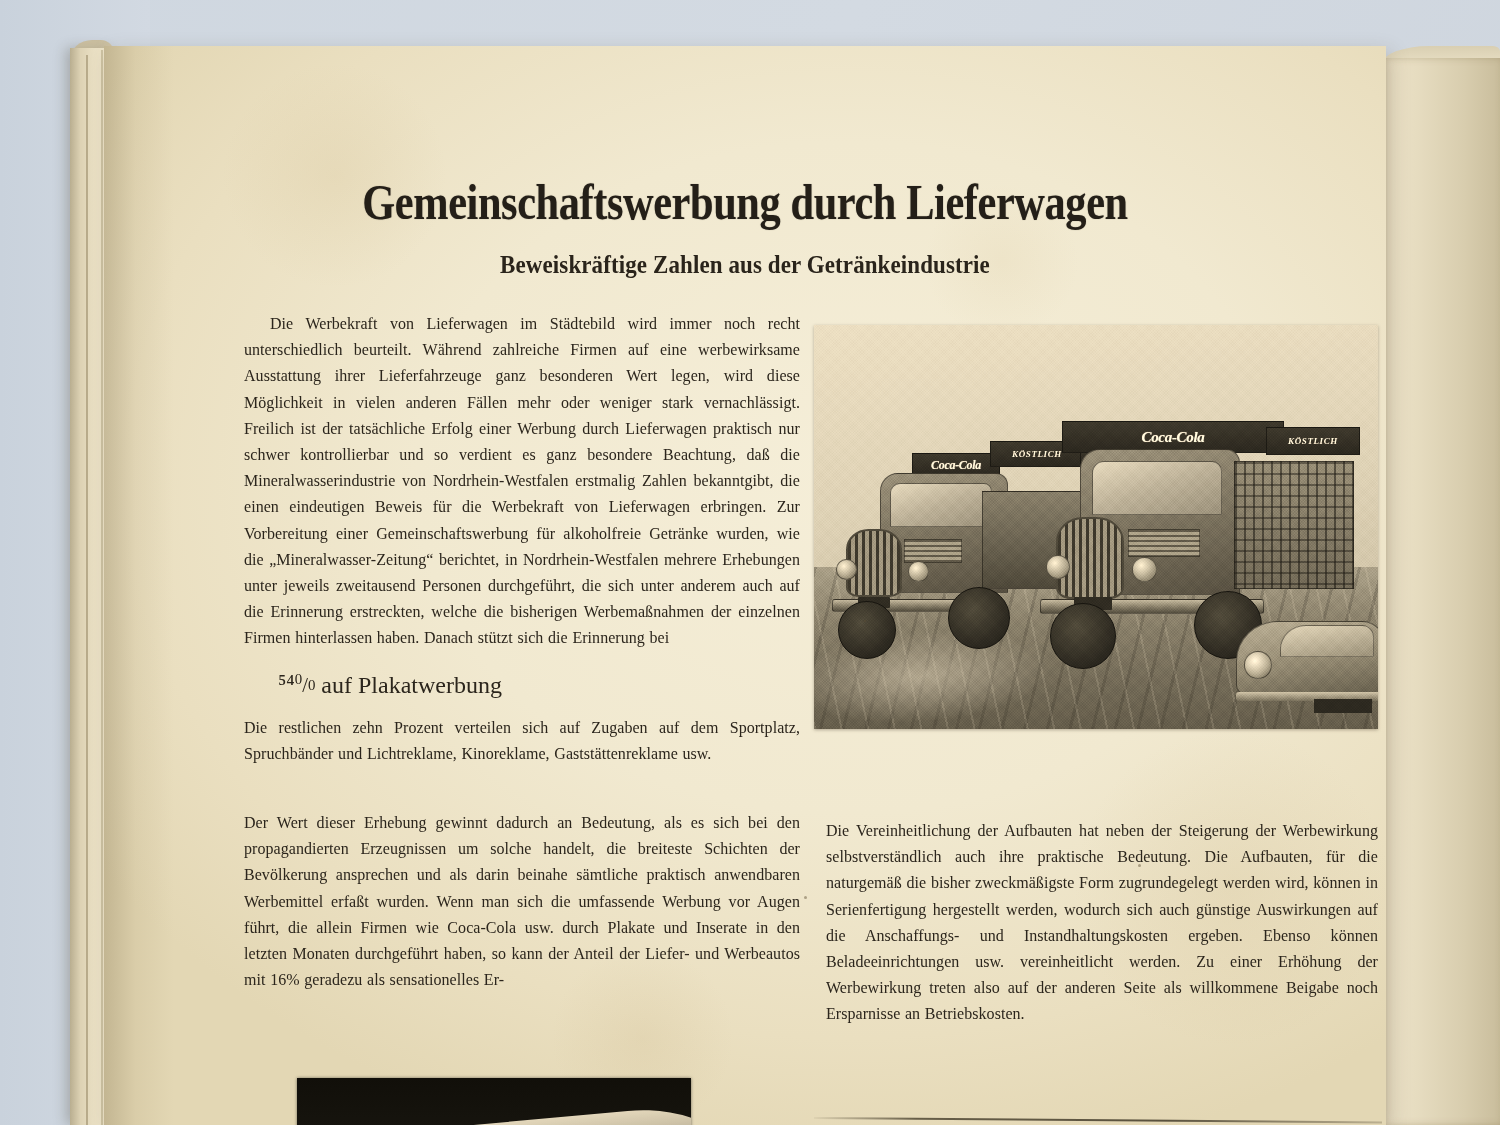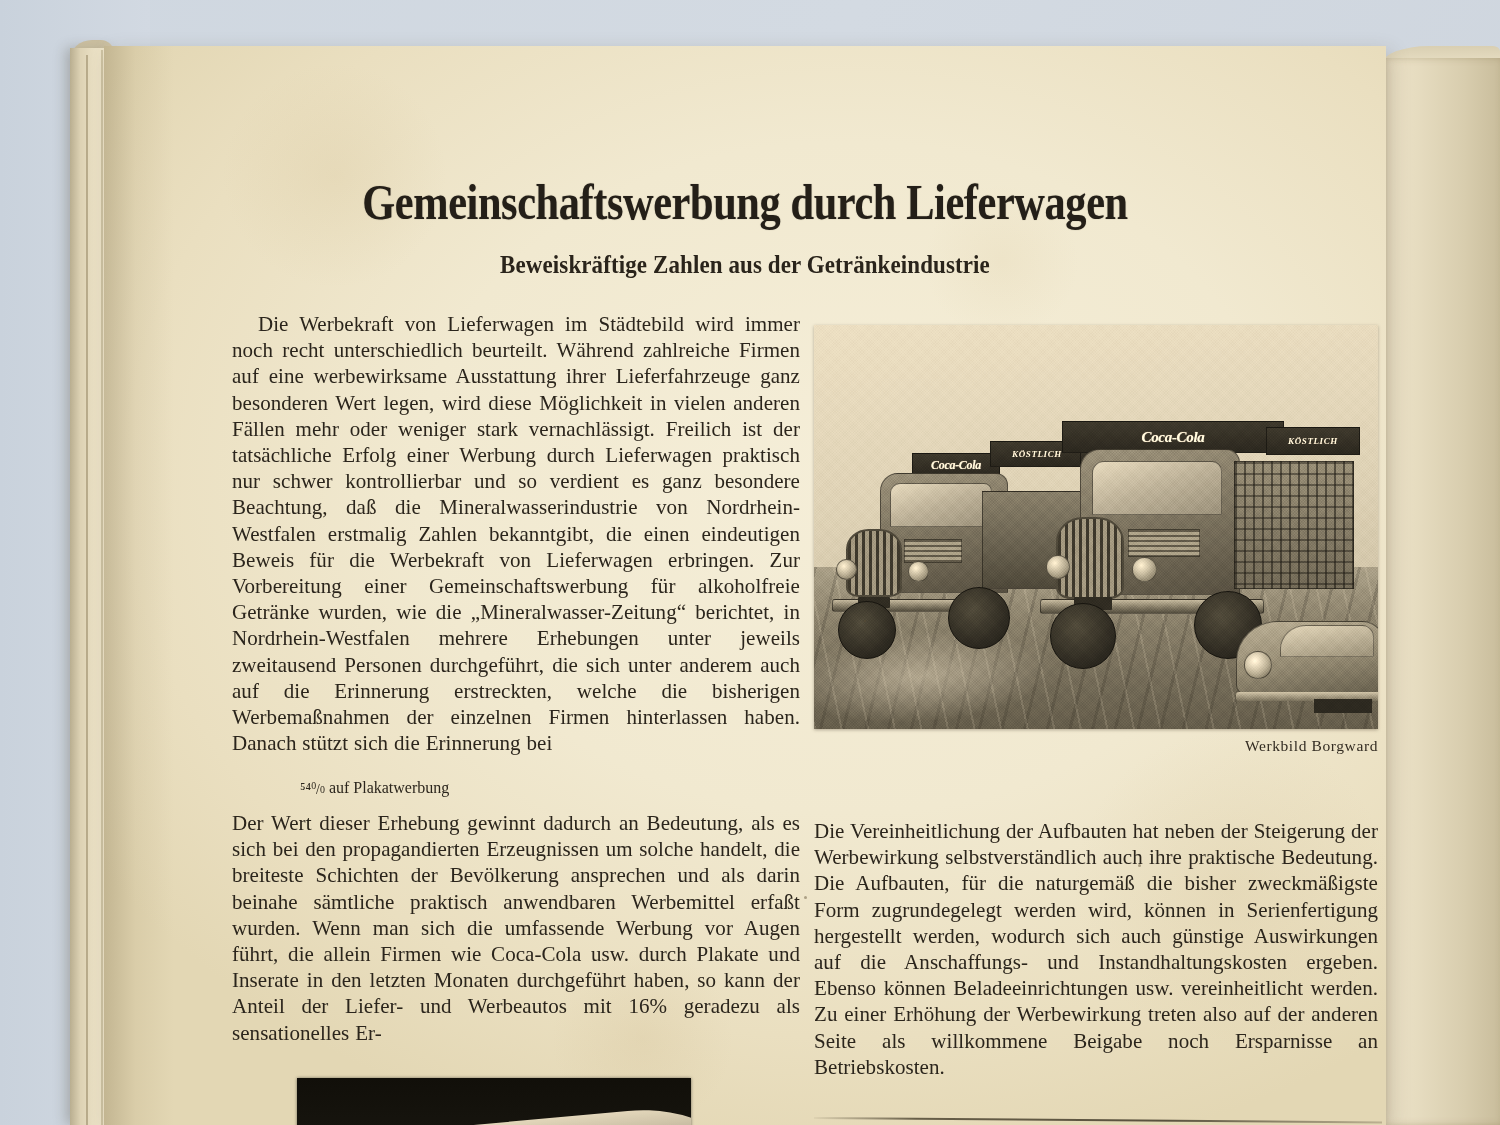--- a/index.html
+++ b/index.html
@@ -153,45 +153,44 @@
     left: 710px; top: 772px;
     width: 564px;
   }
   .col-left-lower {
     position: absolute;
     left: 128px; top: 764px;
     width: 568px;
   }
 
   p.body {
-    margin: 0 0 0 0;
-    font-family: "Liberation Serif", serif;
-    font-size: 21px;
+    margin: 0 0 0 12px;
+    font-family: "Liberation Serif", serif;
+    font-size: 16px;
     line-height: 26.2px;
     color: #2b251c;
     text-align: justify;
     text-justify: inter-word;
     letter-spacing: .05px;
     word-spacing: .6px;
   }
   p.body + p.body { margin-top: 0; }
   p.body.indent { text-indent: 26px; }
 
   ul.stats {
     list-style: none;
     margin: 15px 0 15px 0;
     padding: 0 0 0 46px;
   }
   ul.stats li {
     font-family: "Liberation Serif", serif;
-    font-size: 16px;
+    font-size: 24px;
     line-height: 27px;
     color: #2b251c;
     white-space: nowrap;
-    margin-left: 22px;
   }
   .pct {
     font-variant-position: super;
   }
   .pct sup { font-size: .62em; vertical-align: .52em; }
   .pct .slash { font-size: .86em; }
   .pct sub { font-size: .62em; vertical-align: .12em; }
 
   
   .photo-main {
@@ -431,20 +430,21 @@
       <div class="col-left">
         <p class="body indent">Die Werbekraft von Lieferwagen im Städtebild wird immer noch recht unterschiedlich beurteilt. Während zahlreiche Firmen auf eine werbewirksame Ausstattung ihrer Lieferfahrzeuge ganz besonderen Wert legen, wird diese Möglichkeit in vielen anderen Fällen mehr oder weniger stark vernachlässigt. Freilich ist der tatsächliche Erfolg einer Werbung durch Lieferwagen praktisch nur schwer kontrollierbar und so verdient es ganz besondere Beachtung, daß die Mineralwasserindustrie von Nordrhein-Westfalen erstmalig Zahlen bekanntgibt, die einen eindeutigen Beweis für die Werbekraft von Lieferwagen erbringen. Zur Vorbereitung einer Gemeinschaftswerbung für alkoholfreie Getränke wurden, wie die „Mineralwasser-Zeitung“ berichtet, in Nordrhein-Westfalen mehrere Erhebungen unter jeweils zweitausend Personen durchgeführt, die sich unter anderem auch auf die Erinnerung erstreckten, welche die bisherigen Werbemaßnahmen der einzelnen Firmen hinterlassen haben. Danach stützt sich die Erinnerung bei</p>
 
         <ul class="stats">
           <li>
             <span class="pct"><span>54</span><sup>0</sup><span class="slash">/</span><sub>0</sub></span>
             <span>auf Plakatwerbung</span>
           </li>
         </ul>
 
+        <p class="body">Die restlichen zehn Prozent verteilen sich auf Zugaben auf dem Sportplatz, Spruchbänder und Lichtreklame, Kinoreklame, Gaststättenreklame usw.</p>
       </div>
 
       <div class="col-left-lower">
         <p class="body">Der Wert dieser Erhebung gewinnt dadurch an Bedeutung, als es sich bei den propagandierten Erzeugnissen um solche handelt, die breiteste Schichten der Bevölkerung ansprechen und als darin beinahe sämtliche praktisch anwendbaren Werbemittel erfaßt wurden. Wenn man sich die umfassende Werbung vor Augen führt, die allein Firmen wie Coca-Cola usw. durch Plakate und Inserate in den letzten Monaten durchgeführt haben, so kann der Anteil der Liefer- und Werbeautos mit 16% geradezu als sensationelles Er-</p>
       </div>
 
       <div class="col-right-photo">
 
         <div class="photo-main">
           <div class="sky"></div>
@@ -493,21 +493,20 @@
             <div class="cbody"></div>
             <div class="cwin"></div>
             <div class="clamp"></div>
             <div class="cbump"></div>
             <div class="cplate">&nbsp;</div>
           </div>
 
           <div class="photo-grain"></div>
         </div>
 
-        <div class="credit">Werkbild  Borgward</div>
       </div>
 
       <div class="col-right-text">
         <p class="body">Die Vereinheitlichung der Aufbauten hat neben der Steigerung der Werbewirkung selbstverständlich auch ihre praktische Bedeutung. Die Aufbauten, für die naturgemäß die bisher zweckmäßigste Form zugrundegelegt werden wird, können in Serienfertigung hergestellt werden, wodurch sich auch günstige Auswirkungen auf die Anschaffungs- und Instandhaltungskosten ergeben. Ebenso können Beladeeinrichtungen usw. vereinheitlicht werden. Zu einer Erhöhung der Werbewirkung treten also auf der anderen Seite als willkommene Beigabe noch Ersparnisse an Betriebskosten.</p>
       </div>
 
       <div class="rule-right"></div>
 
       <div class="photo-bottom">
         <div class="pb-dark"></div>

